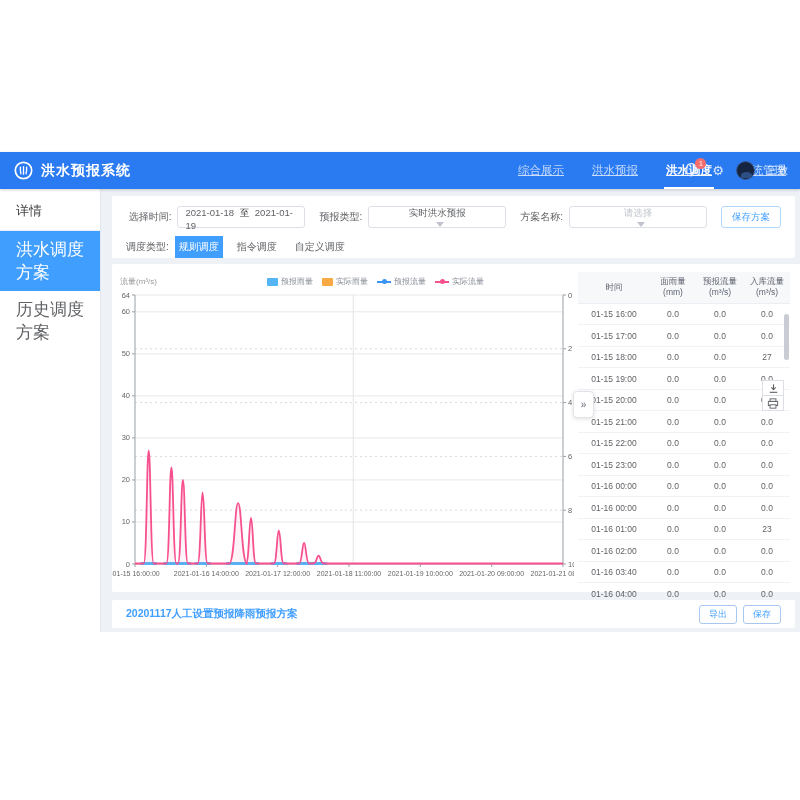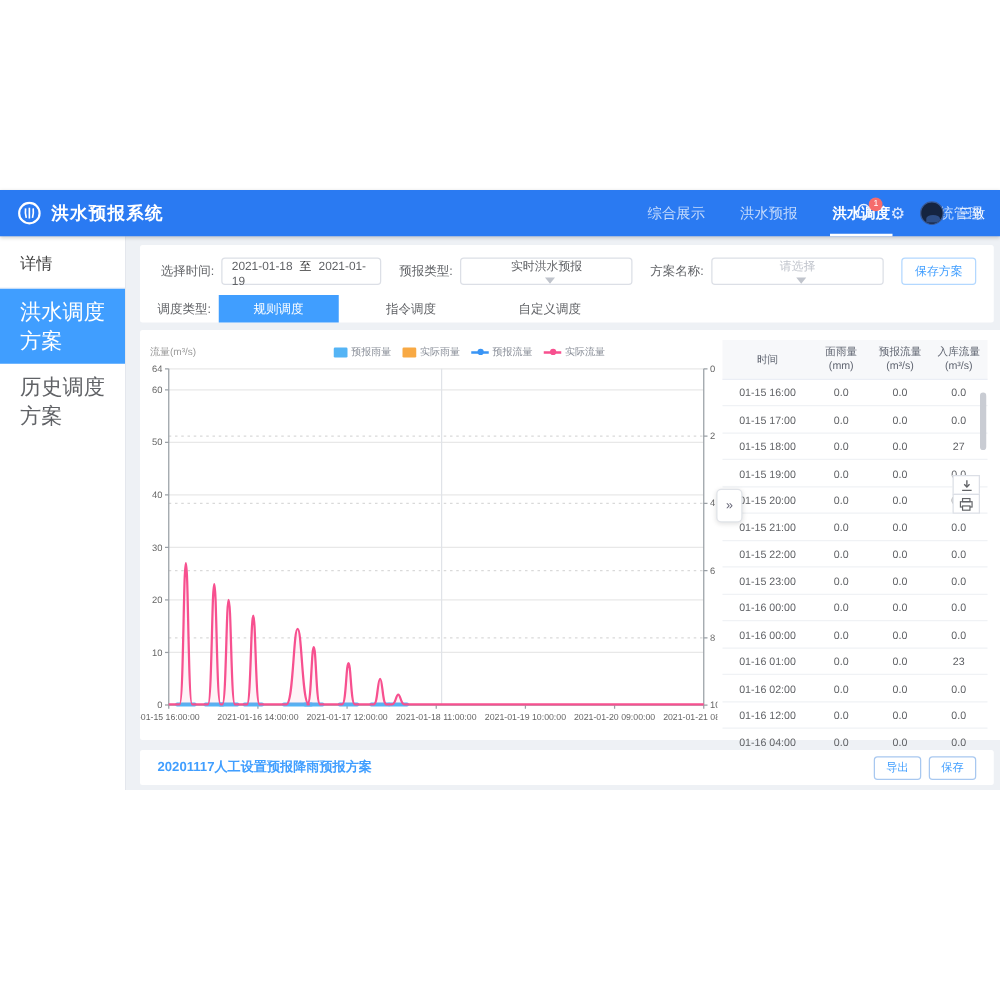--- a/index.html
+++ b/index.html
@@ -9,21 +9,21 @@
 
   
   .navbar { position:absolute; left:0; top:152px; width:800px; height:37px;
     background:#2a7af2; display:flex; align-items:center;
     box-shadow:0 1px 3px rgba(0,0,0,.18); z-index:5;justify-content:space-between; }
   .brand { display:flex; align-items:center; margin-left:14px; }
   .logo { width:19px; height:19px; margin-right:8px; }
   .brand-title { color:#fff; font-size:14px; font-weight:bold; letter-spacing:1px; }
   .nav-menu { display:flex; margin-left:48px; height:37px; }
   .nav-item { color:rgba(255,255,255,.72); font-size:11.5px; padding:0 14px;
-    display:flex; align-items:center; position:relative; cursor:pointer; }
+    display:flex; align-items:center; position:relative; cursor:pointer;text-decoration:underline; }
   .nav-item.active { color:#fff; font-weight:bold; }
   .nav-item.active::after { content:""; position:absolute; left:12px; right:12px;
     bottom:0; height:2px; background:#fff; }
   .nav-right { position:absolute; right:12px; top:0; height:37px;
     display:flex; align-items:center; gap:12px; }
   .bell-wrap { position:relative; width:16px; height:18px; }
   .badge { position:absolute; top:-4px; right:-6px; min-width:11px; height:11px;
     background:#f56c6c; border-radius:6px; color:#fff; font-size:7px;
     display:flex; align-items:center; justify-content:center; padding:0 2px; }
   .gear { color:#dce8ff; font-size:13px; line-height:1; }
@@ -52,21 +52,21 @@
     position:relative;flex-direction:column; }
   .date-box { width:128px; justify-content:space-between; }
   .sel-box { width:138px; justify-content:space-between; margin-right:14px; }
   .placeholder { color:#c0c4cc; }
   .caret { width:0; height:0; border-left:4px solid transparent;
     border-right:4px solid transparent; border-top:5px solid #c0c4cc; margin-left:6px; }
   .btn-plain { height:22px; border:1px solid #b3d8ff; background:#fff; border-radius:3px;
     color:#409eff; font-size:9.5px; padding:0 10px; cursor:pointer;
     font-family:inherit; }
   .dispatch-row { display:flex; align-items:center; height:26px; margin-top:4px; }
-  .tab-btn { font-size:10px; color:#606266; padding:4px 28px; border-radius:0;
+  .tab-btn { font-size:10px; color:#606266; padding:4px 4px; border-radius:0;
     margin-right:10px; cursor:pointer; background:transparent; border:none; font-family:inherit; }
   .tab-btn.active { background:#409eff; color:#fff; }
 
   
   .chart-card { left:11px; top:75px; width:769px; height:328px; }
   .chart-header { position:absolute; left:0; top:8px; width:462px; height:20px; }
   .axis-name-left { position:absolute; left:8px; top:4px; font-size:8px; color:#999; }
   .axis-name-right { position:absolute; right:-96px; top:0px; font-size:8px; color:#999; }
   .legend { position:absolute; left:155px; top:4px; display:flex; gap:9px; align-items:center; }
   .lg-item { display:flex; align-items:center; gap:3px; font-size:8px; color:#8a8f99; }
@@ -381,21 +381,21 @@
                 <div class="dt-cell c2">0.0</div>
                 <div class="dt-cell c3">23</div>
               </div>
               <div class="dt-row">
                 <div class="dt-cell c0">01-16 02:00</div>
                 <div class="dt-cell c1">0.0</div>
                 <div class="dt-cell c2">0.0</div>
                 <div class="dt-cell c3">0.0</div>
               </div>
               <div class="dt-row">
-                <div class="dt-cell c0">01-16 12:00</div>
+                <div class="dt-cell c0">01-16 03:40</div>
                 <div class="dt-cell c1">0.0</div>
                 <div class="dt-cell c2">0.0</div>
                 <div class="dt-cell c3">0.0</div>
               </div>
               <div class="dt-row">
                 <div class="dt-cell c0">01-16 04:00</div>
                 <div class="dt-cell c1">0.0</div>
                 <div class="dt-cell c2">0.0</div>
                 <div class="dt-cell c3">0.0</div>
               </div>

